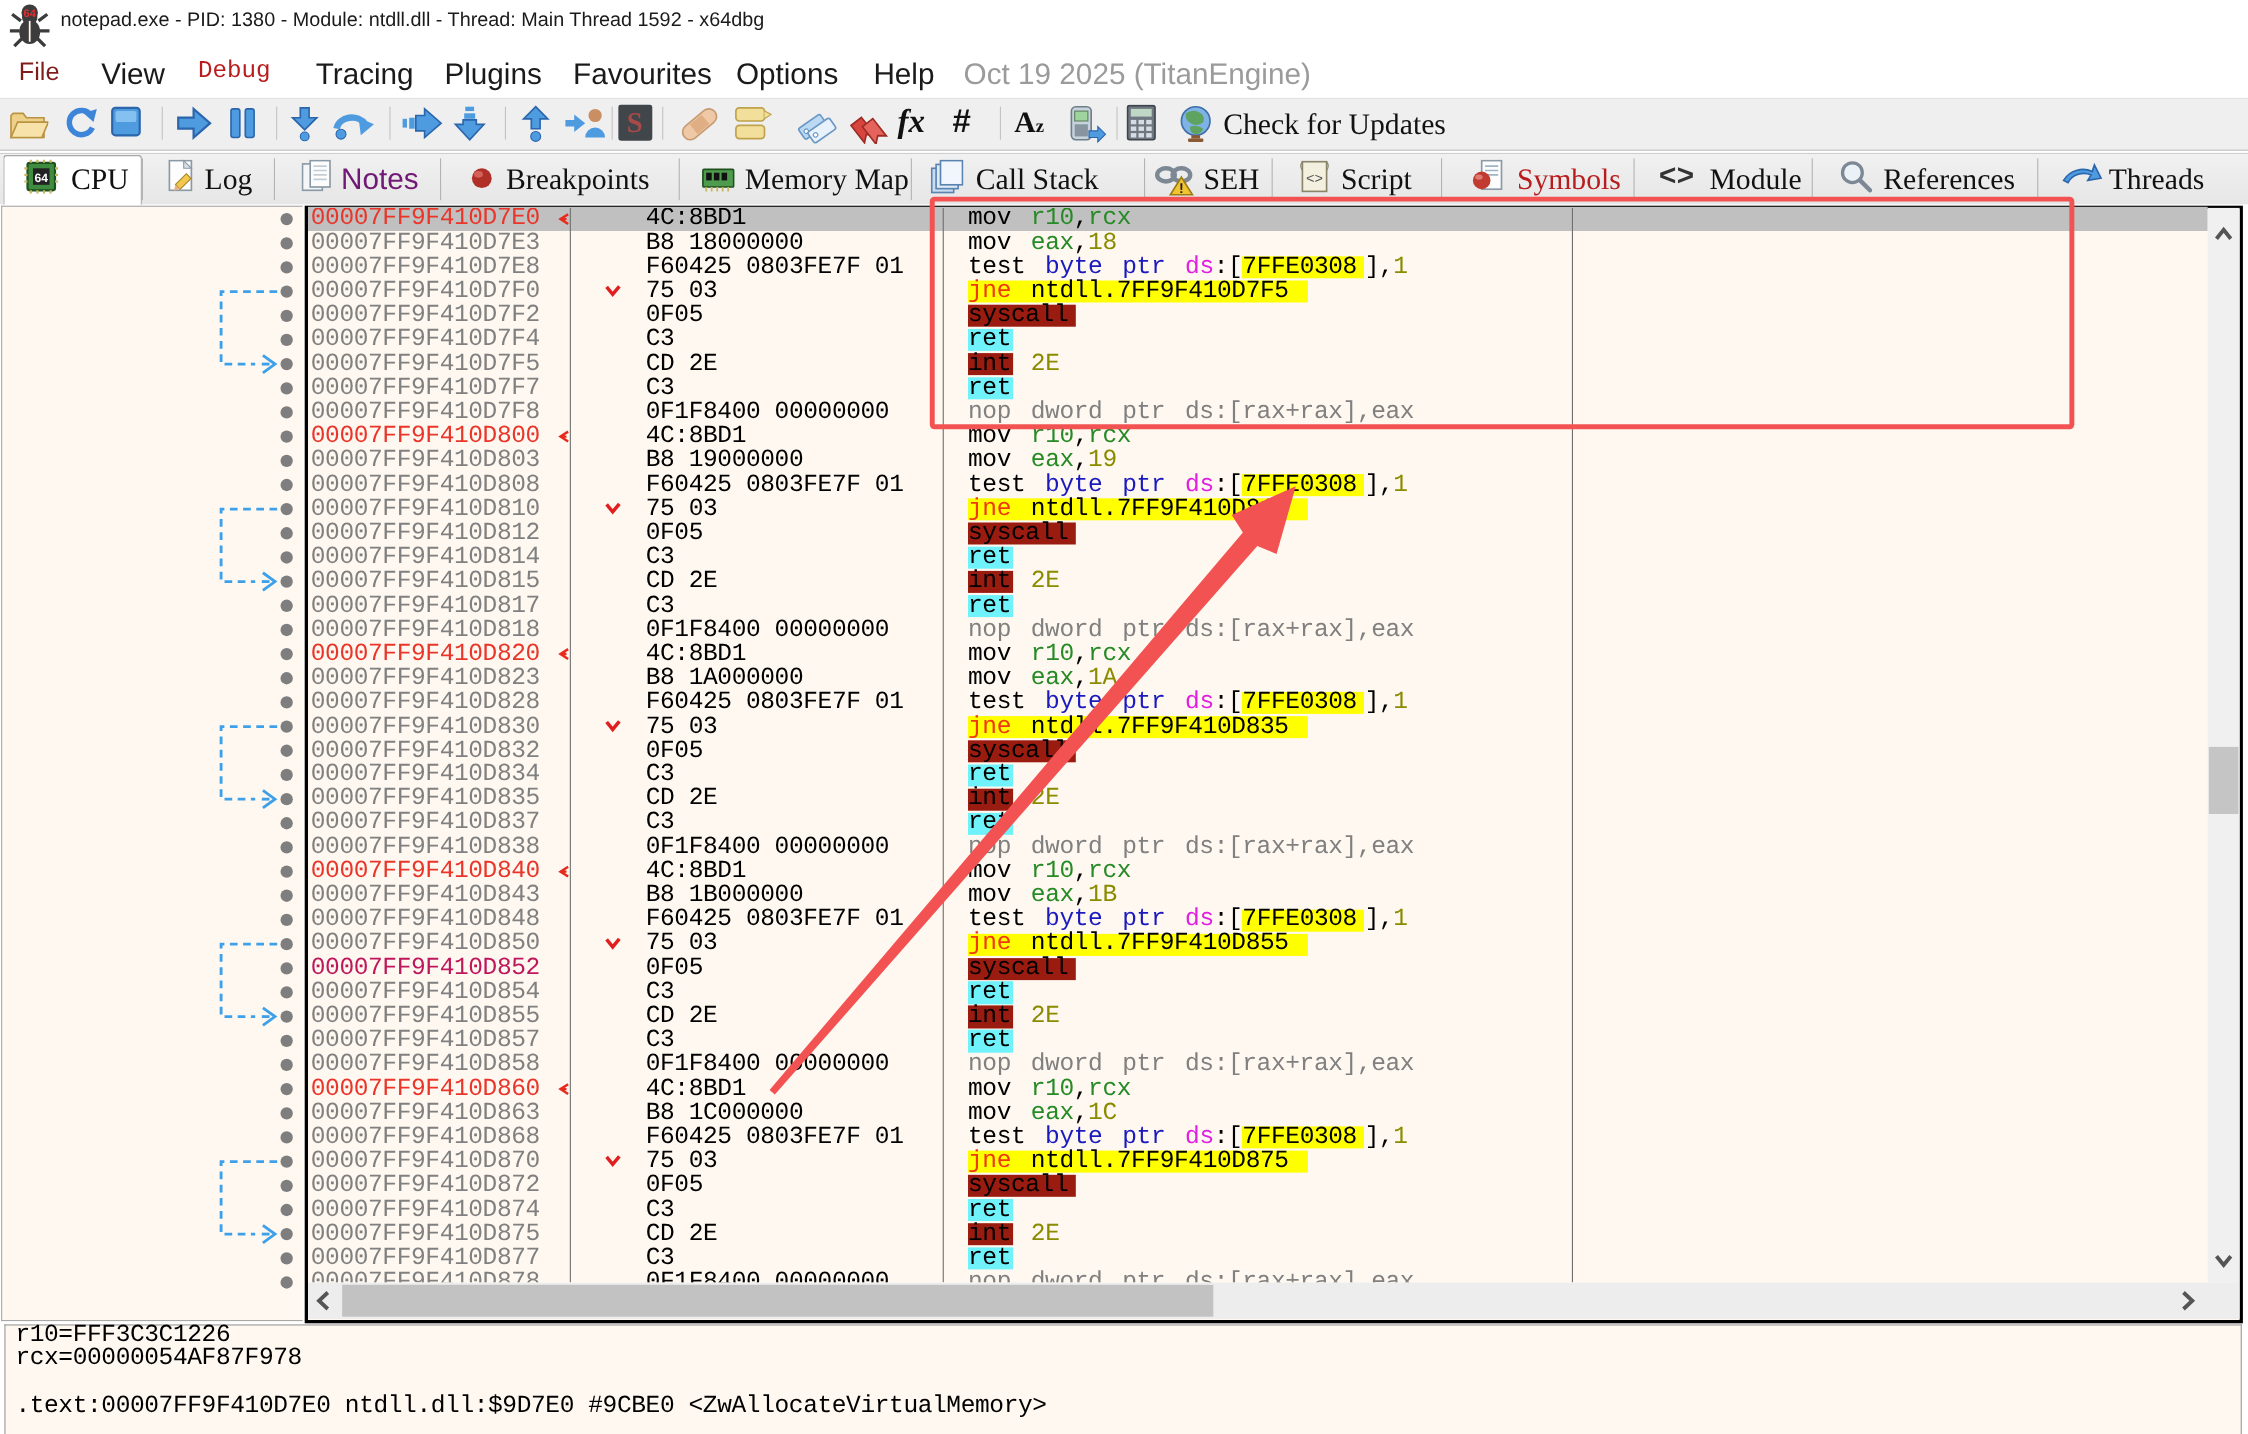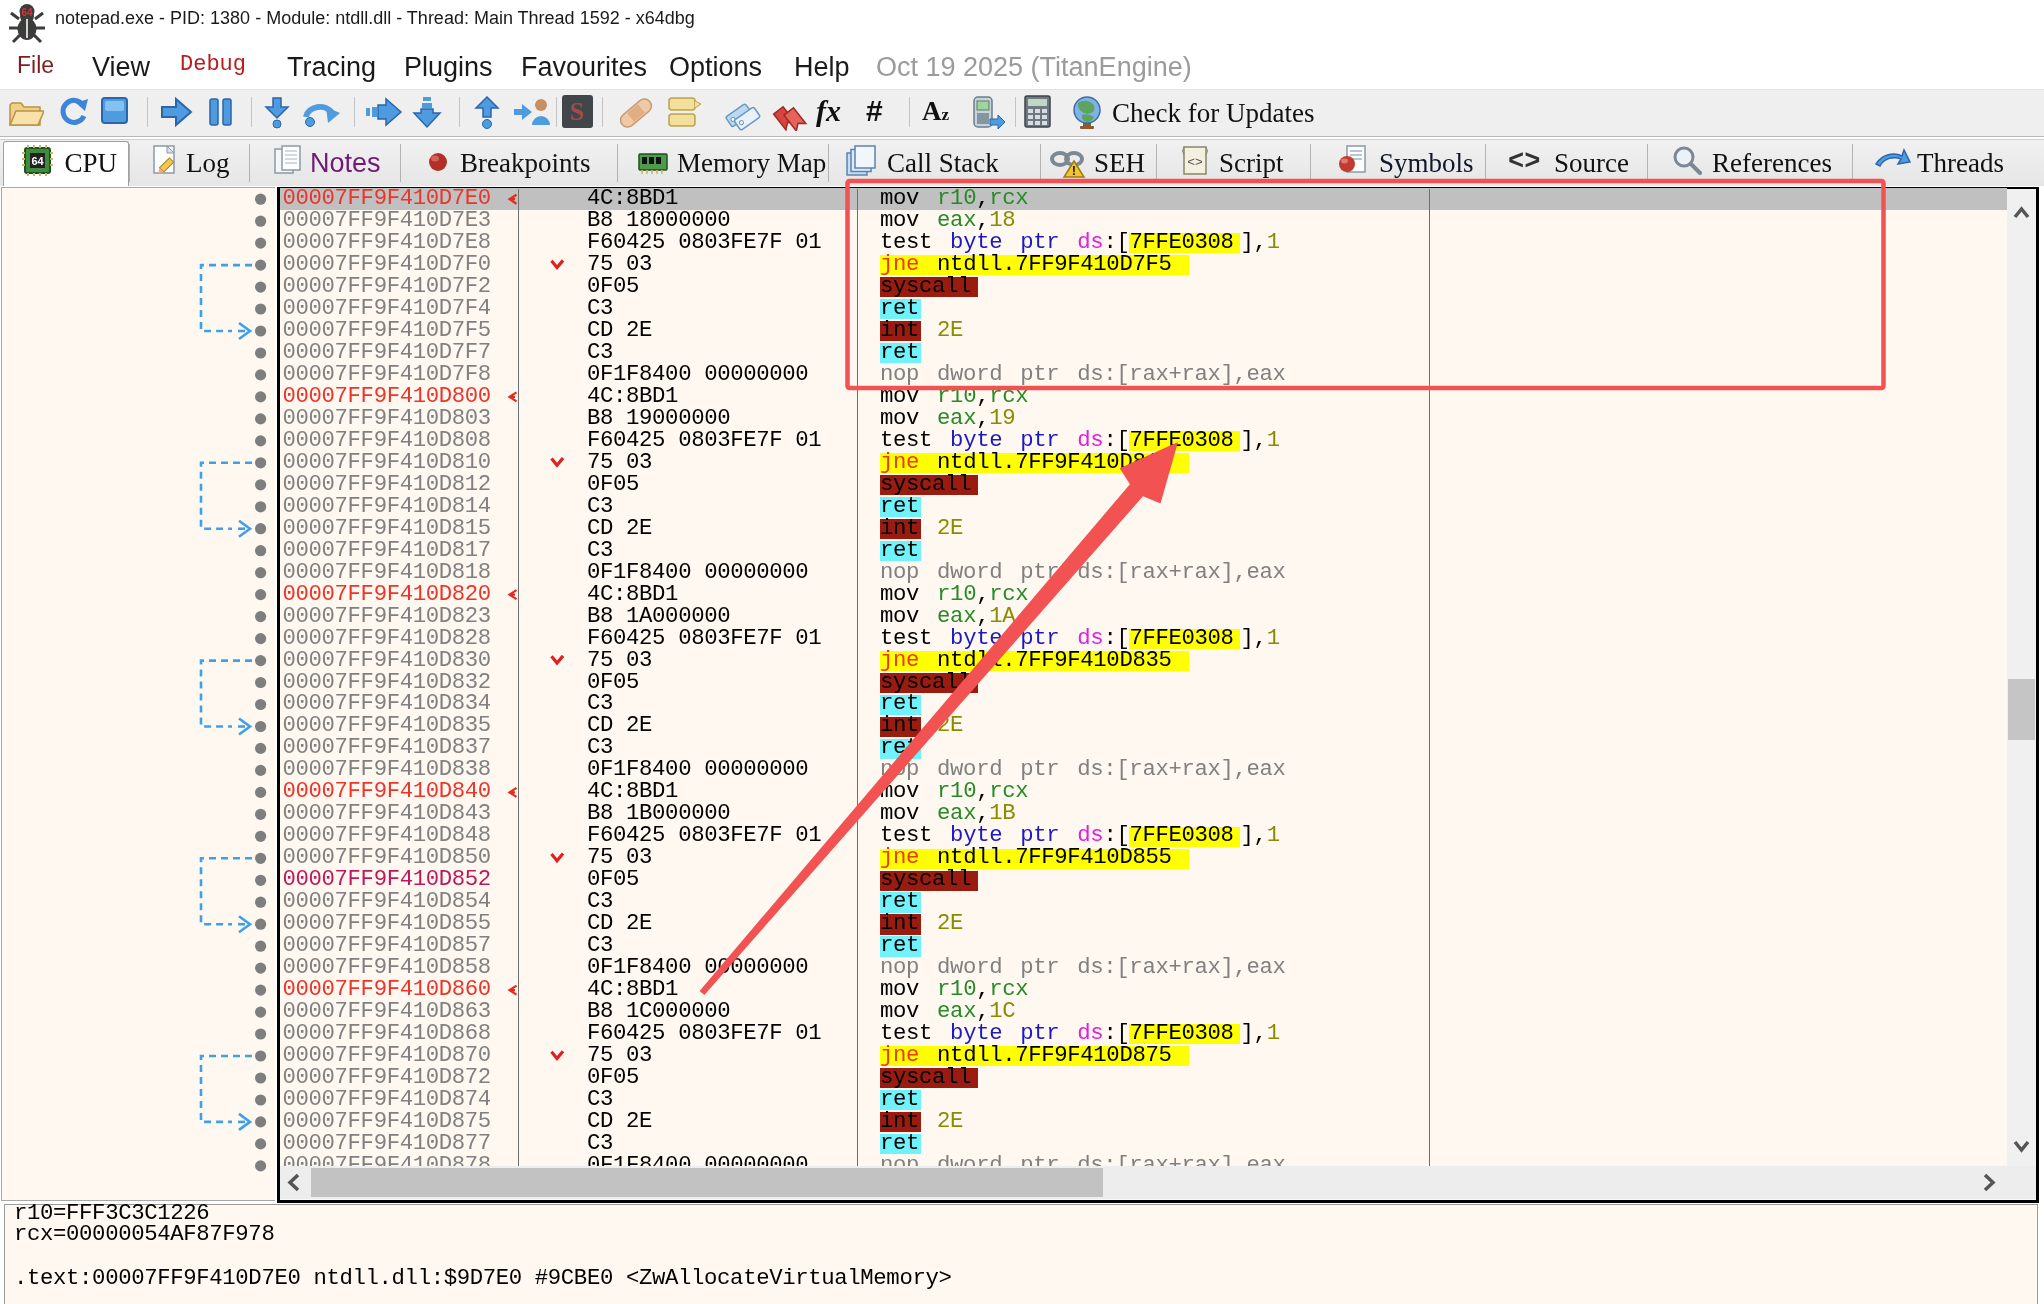--- a/index.html
+++ b/index.html
@@ -239,22 +239,22 @@
     <path d="M2 16 C8 6 20 4 28 8 L30 2 L36 14 L24 16 L27 11 C20 8 10 10 6 18 Z" fill="#4E9BE0" stroke="#2B66AC" stroke-width="1.5"></path>
   </svg>
 <div style="position:absolute;left:64.5px;top:148px;font-family:'Liberation Serif',serif;font-size:27px;color:#111">CPU</div>
 <div style="position:absolute;left:186px;top:148px;font-family:'Liberation Serif',serif;font-size:27px;color:#111">Log</div>
 <div style="position:absolute;left:310px;top:148px;font-family:Liberation Sans, sans-serif;font-size:27px;color:#701a75">Notes</div>
 <div style="position:absolute;left:460px;top:148px;font-family:'Liberation Serif',serif;font-size:27px;color:#111">Breakpoints</div>
 <div style="position:absolute;left:677px;top:148px;font-family:'Liberation Serif',serif;font-size:27px;color:#111">Memory Map</div>
 <div style="position:absolute;left:887px;top:148px;font-family:'Liberation Serif',serif;font-size:27px;color:#111">Call Stack</div>
 <div style="position:absolute;left:1094px;top:148px;font-family:'Liberation Serif',serif;font-size:27px;color:#111">SEH</div>
 <div style="position:absolute;left:1219px;top:148px;font-family:'Liberation Serif',serif;font-size:27px;color:#111">Script</div>
-<div style="position:absolute;left:1379px;top:148px;font-family:'Liberation Serif',serif;font-size:27px;color:#0f172a">Symbols</div>
-<div style="position:absolute;left:1554px;top:148px;font-family:'Liberation Serif',serif;font-size:27px;color:#111">Source</div>
+<div style="position:absolute;left:1379px;top:148px;font-family:'Liberation Serif',serif;font-size:27px;color:#b91c1c">Symbols</div>
+<div style="position:absolute;left:1554px;top:148px;font-family:'Liberation Serif',serif;font-size:27px;color:#111">Module</div>
 <div style="position:absolute;left:1712px;top:148px;font-family:'Liberation Serif',serif;font-size:27px;color:#111">References</div>
 <div style="position:absolute;left:1917px;top:148px;font-family:'Liberation Serif',serif;font-size:27px;color:#111">Threads</div>
 
 <div style="position:absolute;left:0;top:186px;width:2044px;height:1019px;background:#FFF"></div>
 
 <div style="position:absolute;left:1px;top:187px;width:274px;height:1014px;background:#FFF8F0;border:1px solid #A8A8A8;border-right:none"></div>
 
 <div style="position:absolute;left:277px;top:186.5px;width:1762px;height:1016px;background:#FFF8F0;border:3px solid #000"></div>
 
 <div style="position:absolute;left:280px;top:188.2px;width:1727px;height:21.97px;background:#C0C0C0"></div>

